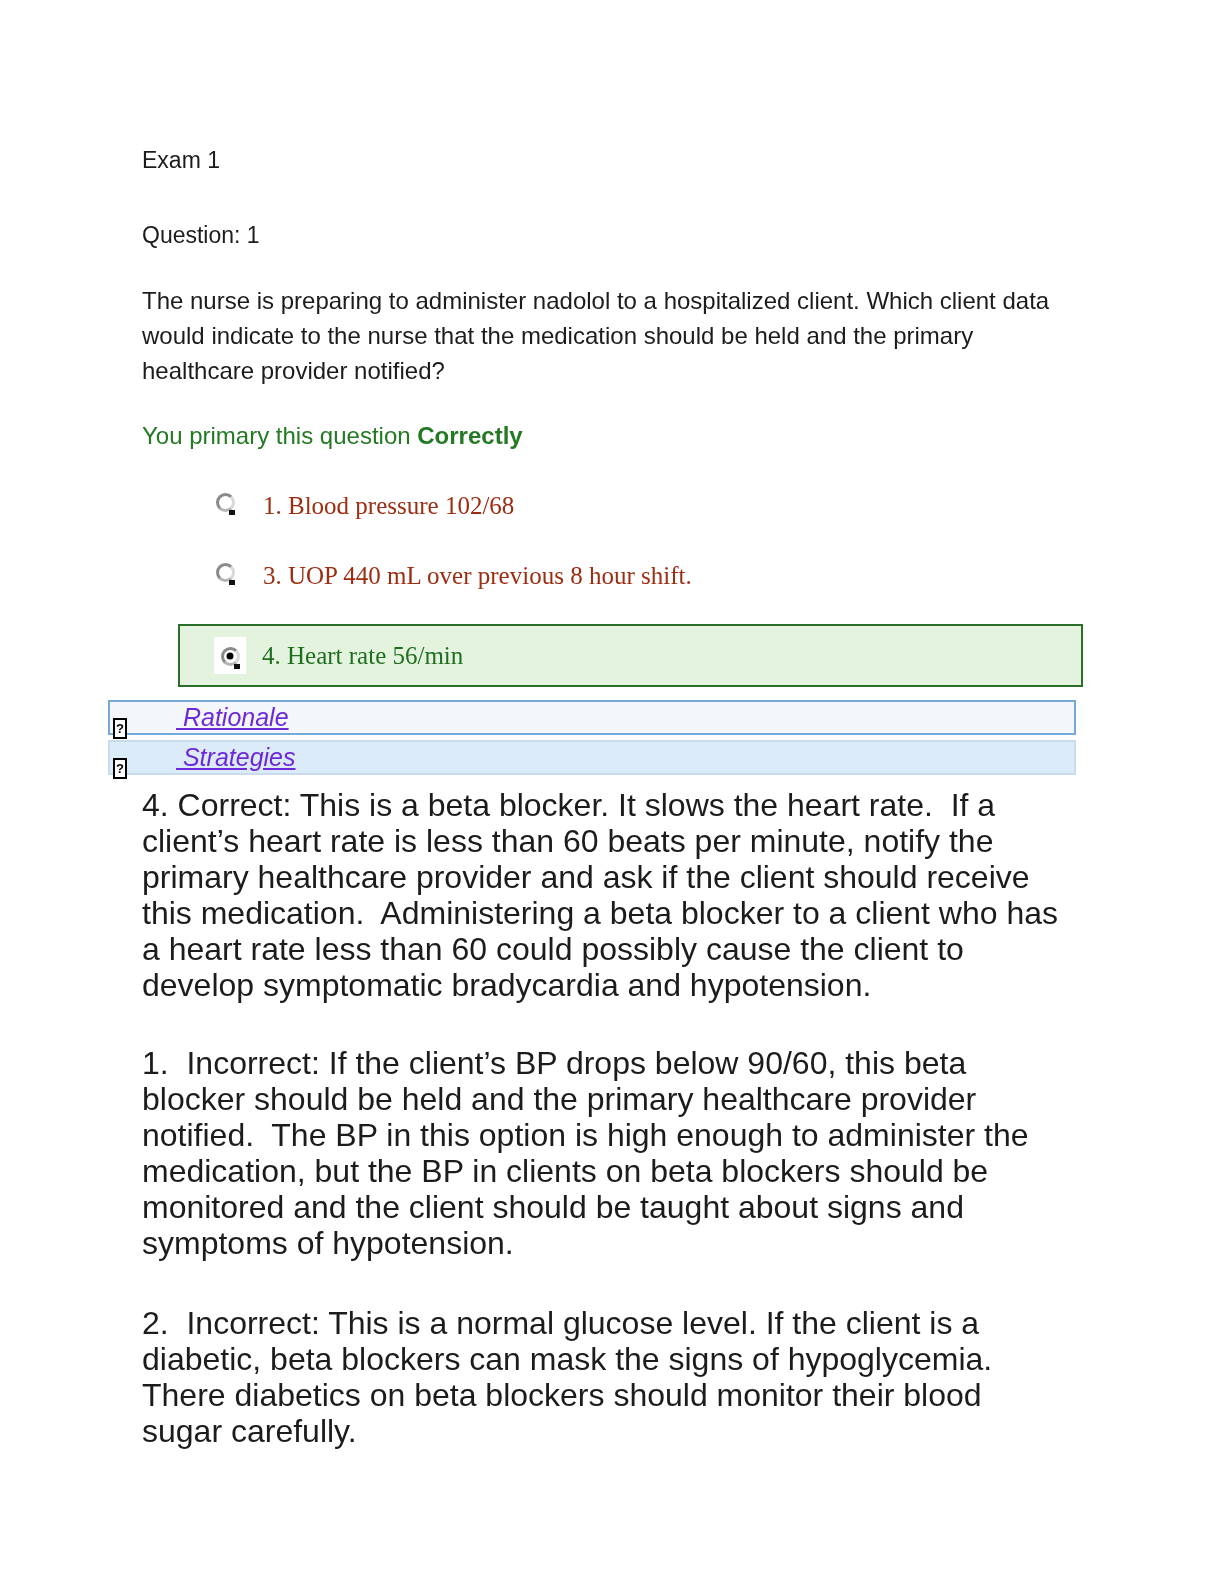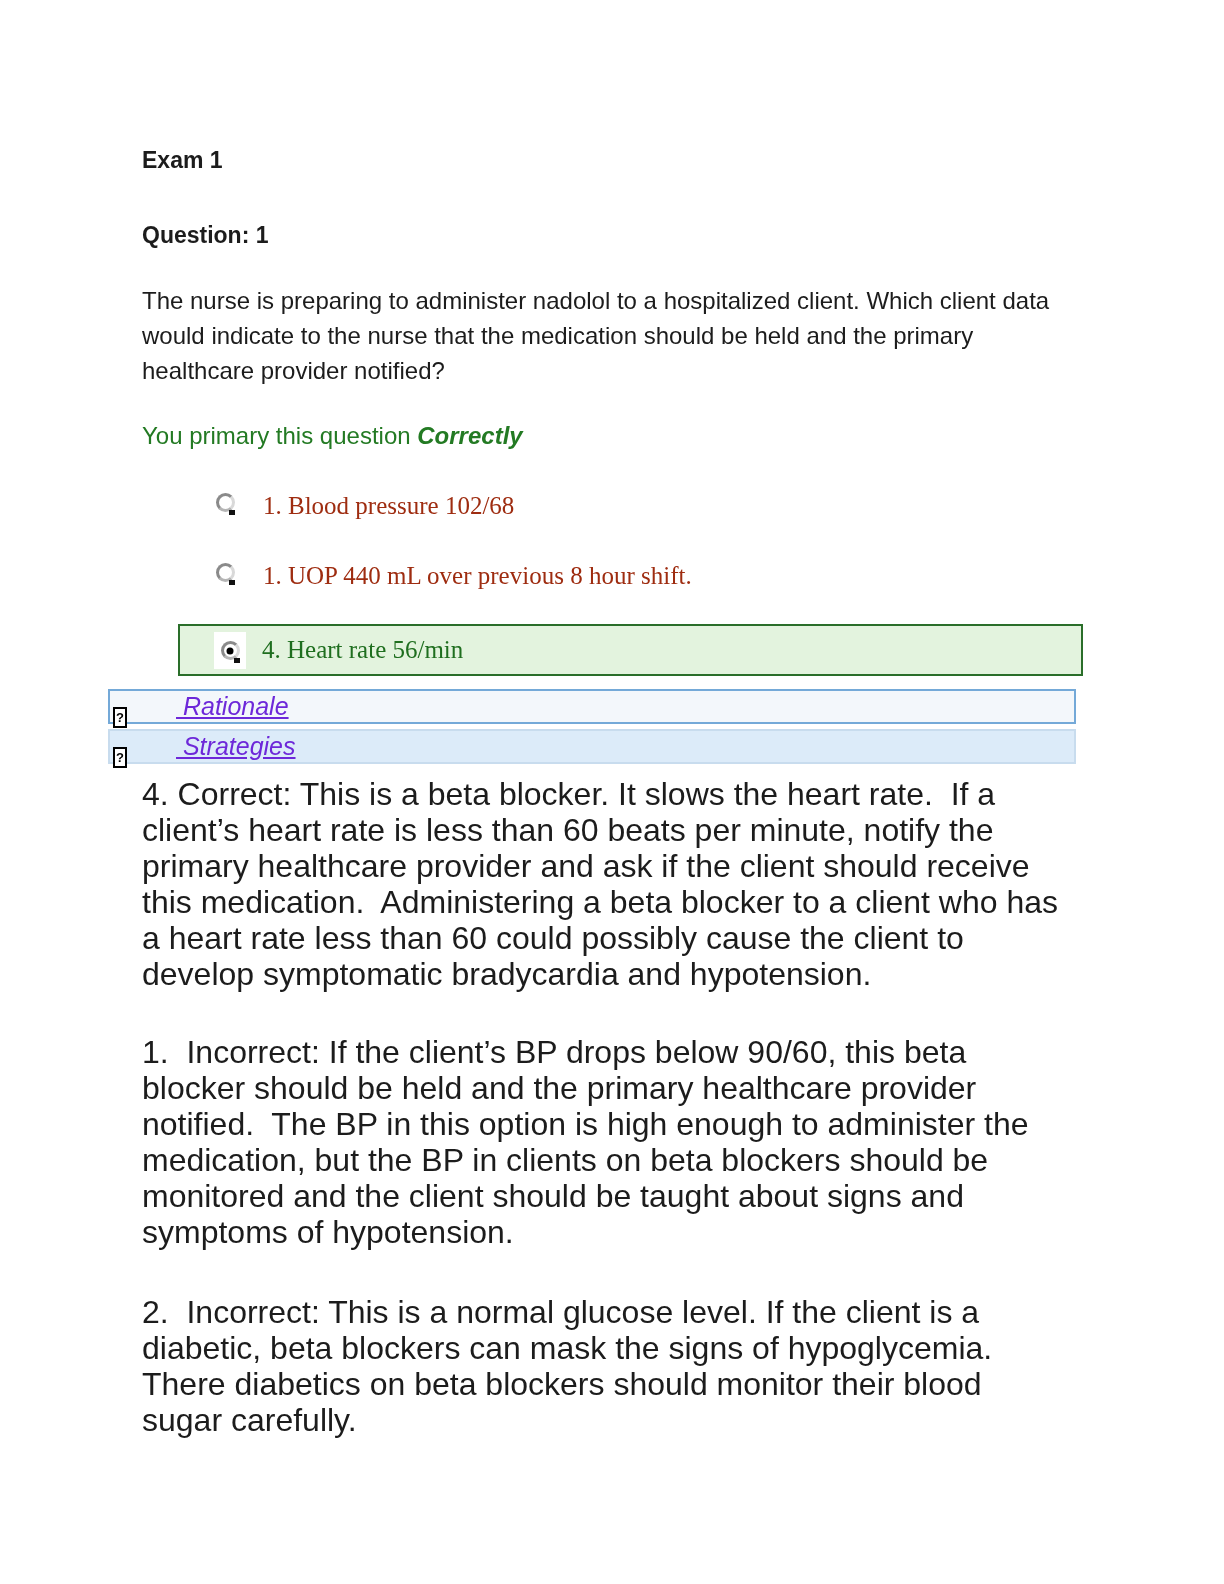--- a/index.html
+++ b/index.html
@@ -1,31 +1,31 @@
 <!DOCTYPE html>
 <html><head>
 <meta charset="utf-8">
 <style>
   html,body { margin:0; padding:0; }
   body {
     width:1224px; height:1584px; background:#ffffff;
     font-family:"Liberation Sans", sans-serif; color:#1c1c1c;
     position:relative; overflow:hidden;
   }
-  .h { font-weight:bold; font-size:23px; margin-left:142px; }
+  .h { font-weight:normal; font-size:23px; margin-left:142px; }
   .exam-title { padding-top:147px; }
   .question-heading { margin-top:48px; }
   .qtext {
     margin:34px 0 0 142px; width:928px;
     font-size:24px; line-height:35px; white-space:pre-wrap;
   }
   .result {
     margin:34px 0 0 142px; font-size:24px; color:#237a23;
   }
-  .result b { font-weight:bold;font-style:italic; }
+  .result b { font-weight:bold; }
 
   
   .options { margin:18px 0 0 216px; }
   .option-row {
     display:flex; align-items:flex-start; margin-bottom:34px; min-height:28px;margin-top:42px;
   }
   .option-label {
     font-family:"Liberation Serif", serif; font-size:25px; line-height:28px;
     color:#9e2c10; margin-left:28px;
   }
@@ -40,21 +40,21 @@
     content:""; position:absolute; width:6px; height:5px; background:#111;
     right:-3px; bottom:-6px;
   }
   .radio.selected::before {
     content:""; position:absolute; width:7px; height:7px; background:#000;
     border-radius:50%; top:50%; left:50%; transform:translate(-50%,-50%);
   }
 
   
   .correct-box {
-    box-sizing:border-box; margin:26px 0 0 178px; width:905px; height:52px;
+    box-sizing:border-box; margin:26px 0 0 178px; width:905px; height:63px;
     background:#e3f3de; border:2px solid #2a6e2a;
     display:flex; align-items:center; padding-left:34px;
   }
   .radio-tile {
     width:32px; height:37px; background:#ffffff;
     display:flex; align-items:center; justify-content:center; flex:0 0 auto;
   }
   .correct-box .option-label { color:#1f6e1f; margin-left:16px; }
 
   
@@ -97,21 +97,21 @@
 
   <p class="result"><span>You primary this question </span><b>Correctly</b></p>
 
   <div class="options">
     <div class="option-row">
       <span class="radio"></span>
       <span class="option-label">1. Blood pressure 102/68</span>
     </div>
     <div class="option-row">
       <span class="radio"></span>
-      <span class="option-label">1. UOP 440 mL over previous 8 hour shift.</span>
+      <span class="option-label">3. UOP 440 mL over previous 8 hour shift.</span>
     </div>
   </div>
 
   <div class="correct-box">
     <span class="radio-tile">
       <span class="radio selected"></span>
     </span>
     <span class="option-label">4. Heart rate 56/min</span>
   </div>
 

